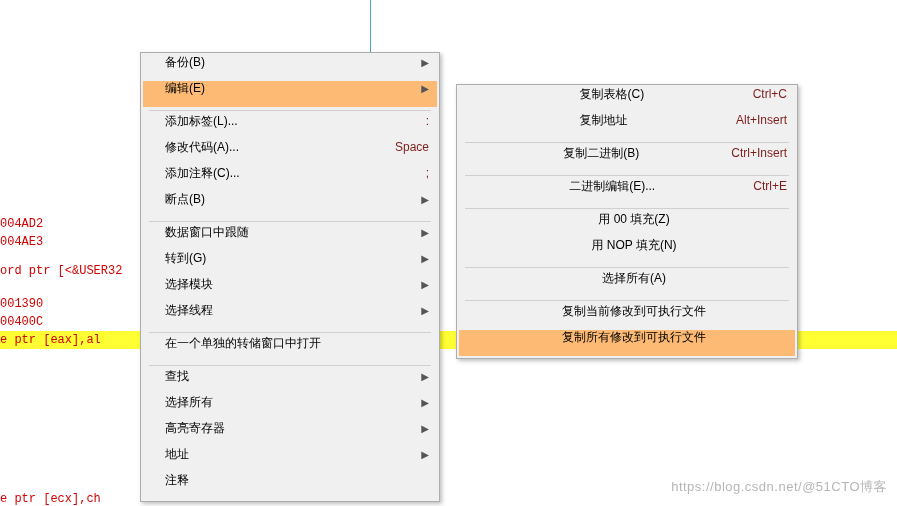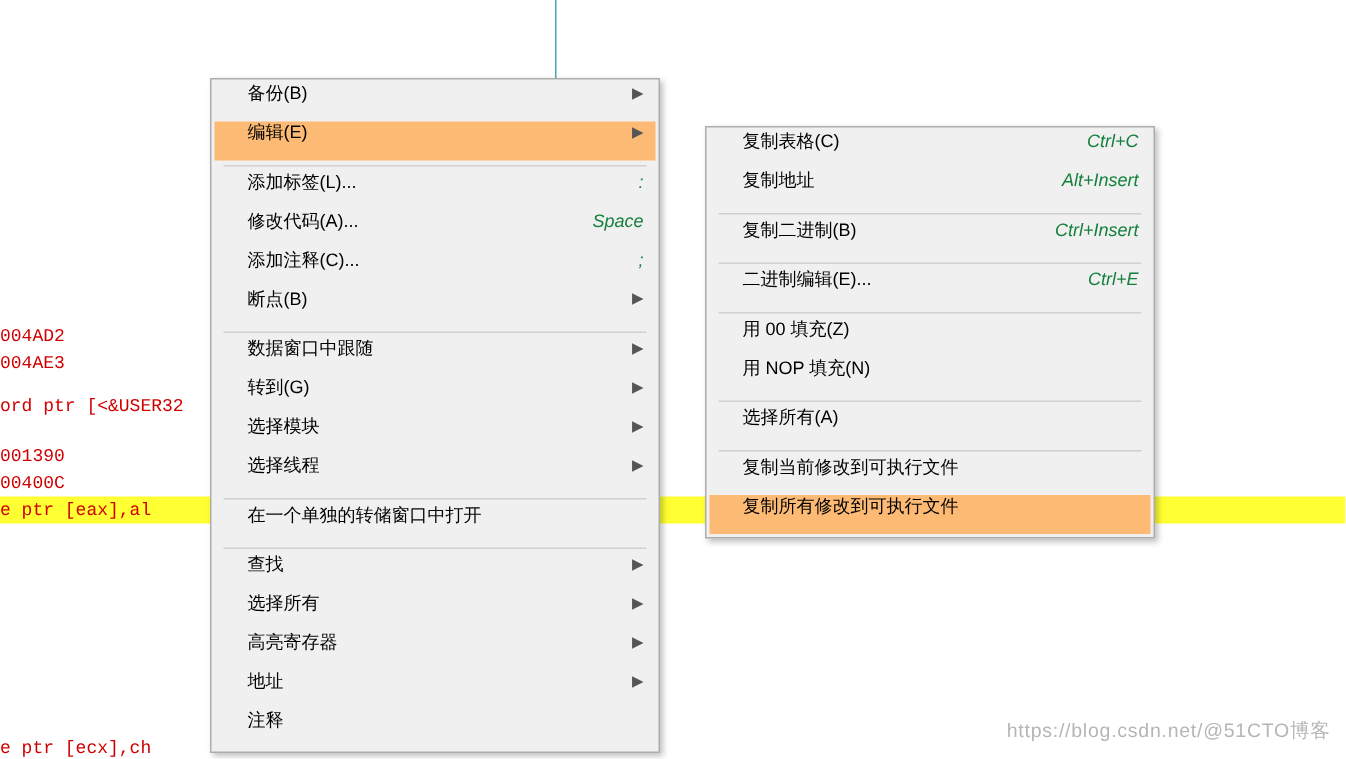--- a/index.html
+++ b/index.html
@@ -36,32 +36,32 @@
     padding-left: 0;
   }
   .menu {
     position: absolute;
     background: #f0f0f0;
     border: 1px solid #adadad;
     box-shadow: 2px 2px 4px rgba(0,0,0,0.25);
     padding: 2px;
   }
   .menu1 { top: 52px; left: 140px; width: 300px; }
-  .menu2 { top: 84px; left: 470px; width: 300px; }
+  .menu2 { top: 84px; left: 456px; width: 342px; text-align: center; }
   .mitem {
     display: flex;
     align-items: center;
     height: 26px;
     padding: 0 8px 12px 22px;
     color: #000;
     position: relative;
     cursor: default;
   }
   .mitem .label { flex: 1 1 auto; }
-  .mitem .short { color: #15803d; margin-left: 10px; font-style: italic; }
+  .mitem .short { color: #7f1d1d; margin-left: 10px; }
   .mitem .arrow {
     width: 10px; text-align: right;
     font-size: 10px; color: #555;
   }
   .mitem.highlight { background: #fdba74; }
   .sep {
     height: 1px;
     background: #d0d0d0;
     margin: 3px 6px;
   }

